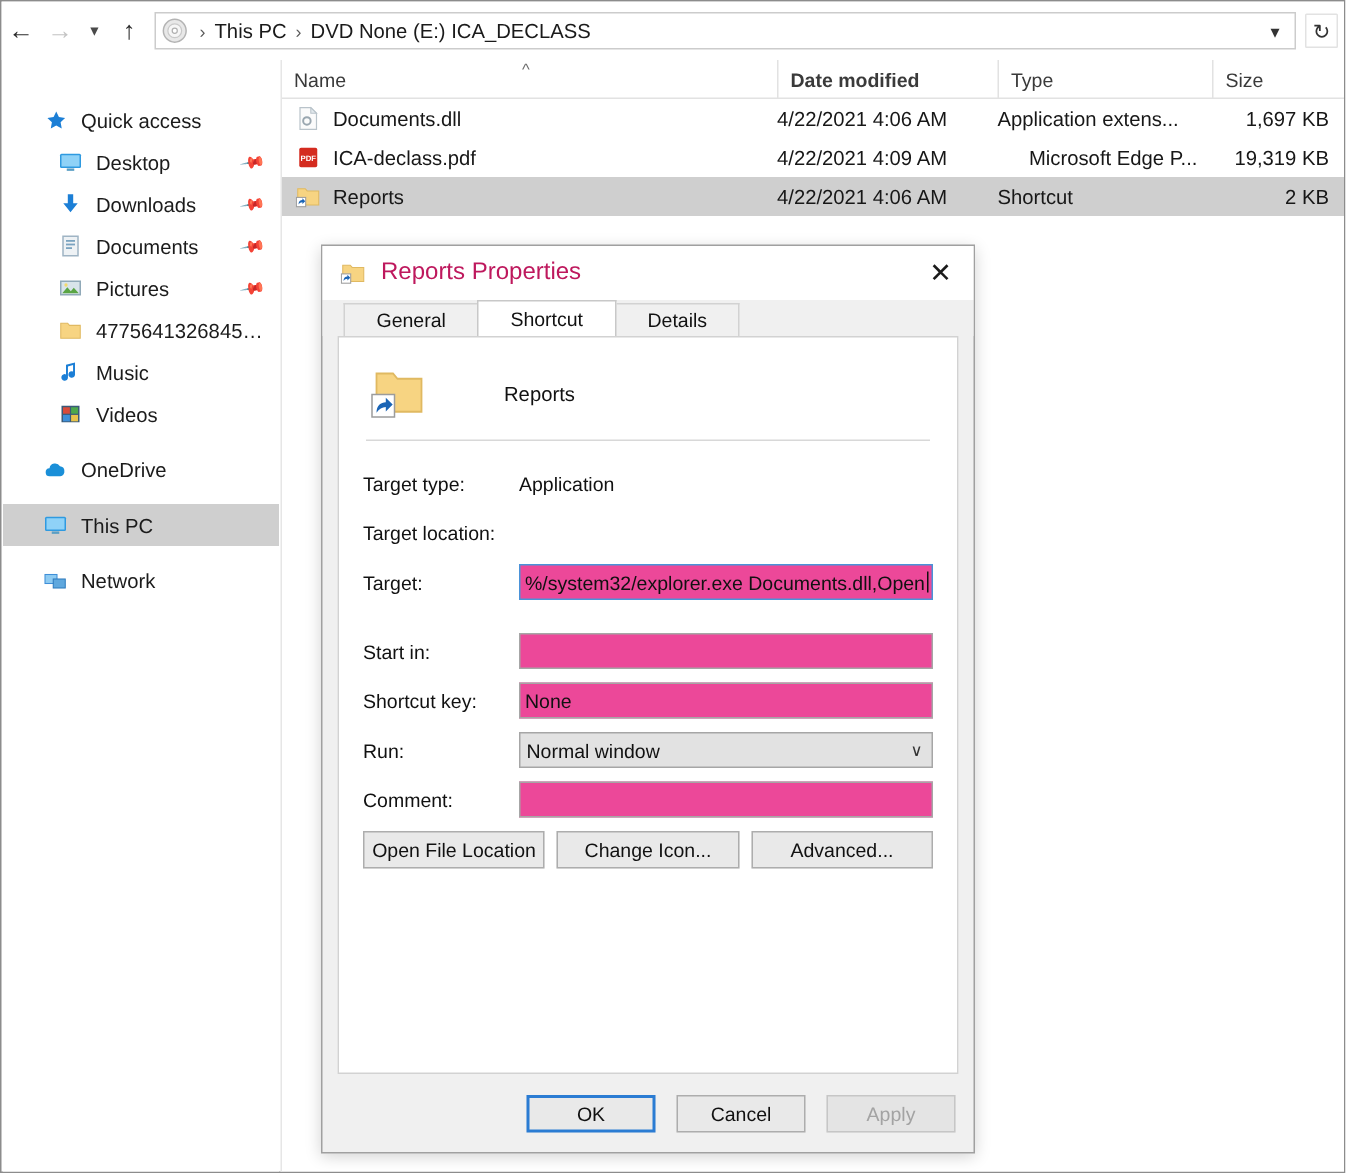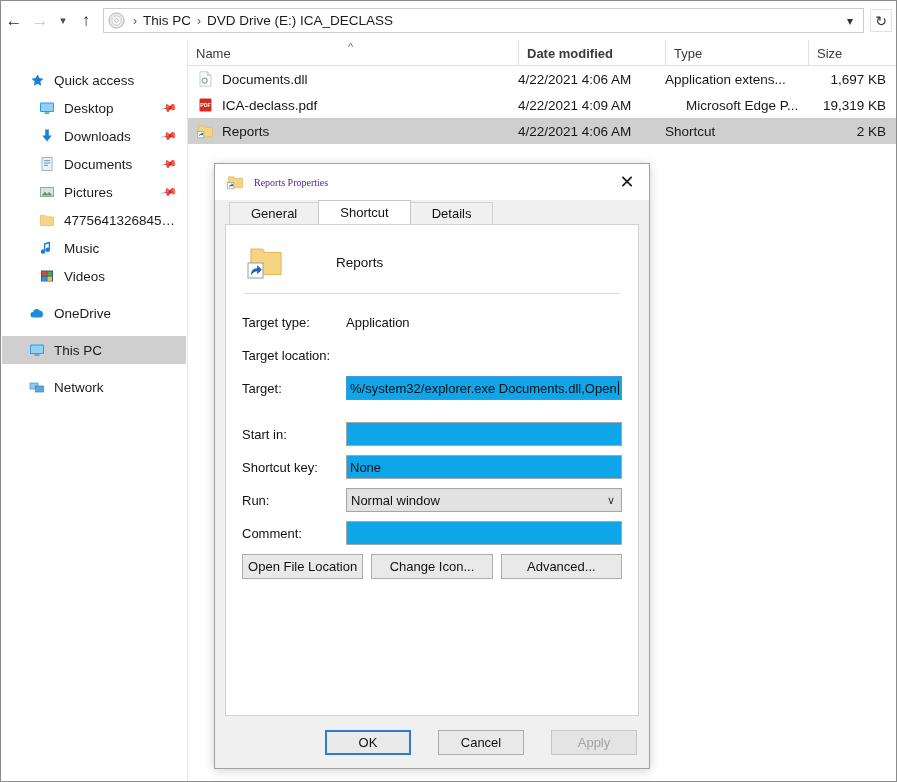--- a/index.html
+++ b/index.html
@@ -122,21 +122,21 @@
     box-shadow: 0 2px 10px rgba(0,0,0,.18);
     display: flex; flex-direction: column;
   }
   #dlg-title {
     height: 36px; flex: none;
     display: flex; align-items: center;
     padding-left: 12px;
     background: #ffffff;
   }
   #dlg-title-icon { width: 18px; height: 18px; margin-right: 9px; flex:none; display:flex; align-items:center;}
-  #dlg-title-text { font-size: 10px; color: #4c1d95; flex: 1; font-family: Liberation Serif, serif; }
+  #dlg-title-text { font-size: 16px; color: #be185d; flex: 1; }
   #dlg-close {
     width: 44px; height: 36px; flex: none;
     display: flex; align-items: center; justify-content: center;
     font-size: 18px; color: #1a1a1a; font-weight: 300;
   }
   #tabstrip {
     height: 24px; flex: none;
     display: flex; align-items: flex-end;
     padding-left: 14px;
     background: #f0f0f0;
@@ -165,21 +165,21 @@
   #shortcut-head { display: flex; align-items: center; height: 46px; }
   #sc-icon { width: 40px; height: 38px; flex: none; margin-left: 4px; position: relative;}
   #sc-name { font-size: 13.5px; color: #111; margin-left: 50px; }
   #hr1 { height: 1px; background: #d8d8d8; margin: 8px 2px 16px 2px; }
 
   .field-row { display: flex; align-items: center; height: 24px; margin-bottom: 9px; }
   .field-label { width: 104px; flex: none; font-size: 13px; color: #111; }
   .field-input {
     flex: 1; height: 24px;
     border: 1px solid #a6a6a6;
-    background: #0ea5e9;
+    background: #ec4899;
     font-size: 13px; color: #111;
     display: flex; align-items: center;
     padding: 0 3px;
     white-space: nowrap; overflow: hidden; justify-content: space-between;
   }
   .field-input.focused { border: 1px solid #4a93d9; }
   .field-static { font-size: 13px; color: #111; }
   .caret {
     display: inline-block; width: 1px; height: 14px;
     background: #111; margin-left: 1px;
@@ -198,21 +198,21 @@
   .sc-btn {
     height: 25px; flex: 1;
     border: 1px solid #adadad;
     background: #e9e9e9;
     font-size: 13px; color: #111;
     display: flex; align-items: center; justify-content: center;
   }
   #dlg-footer {
     height: 52px; flex: none;
     display: flex; align-items: center; justify-content: flex-end;
-    padding-right: 12px; gap: 27px;
+    padding-right: 12px; gap: 14px;
   }
   .foot-btn {
     width: 86px; height: 25px;
     border: 1px solid #adadad;
     background: #e9e9e9;
     font-size: 13px; color: #111;
     display: flex; align-items: center; justify-content: center;
   }
   .foot-btn.default { border: 2px solid #2b7cd3; background: #e9e9e9; }
   .foot-btn.disabled { color: #a3a3a3; background: #e4e4e4; border-color: #c6c6c6; }
@@ -232,21 +232,21 @@
       <span id="disc-icon">
         <svg width="17" height="17" viewBox="0 0 17 17">
           <circle cx="8.5" cy="8.5" r="7.6" fill="#e8e8e8" stroke="#b4b4b4" stroke-width="1"></circle>
           <circle cx="8.5" cy="8.5" r="4.6" fill="#f6f6f6" stroke="#c9c9c9" stroke-width=".8"></circle>
           <circle cx="8.5" cy="8.5" r="1.7" fill="#ffffff" stroke="#b0b0b0" stroke-width=".8"></circle>
         </svg>
       </span>
       <span class="crumb-sep">›</span>
       <span class="crumb">This PC</span>
       <span class="crumb-sep">›</span>
-      <span class="crumb">DVD Drive (E:) ICA_DECLASS</span>
+      <span class="crumb">DVD None (E:) ICA_DECLASS</span>
       <span id="addr-spacer"></span>
       <span class="addr-btn">▾</span>
     </div>
     <div class="addr-btn" id="refresh-btn">↻</div>
     <div style="width:6px;flex:none"></div>
   </div>
 
   <div id="sidebar">
 
     <div class="side-item">

